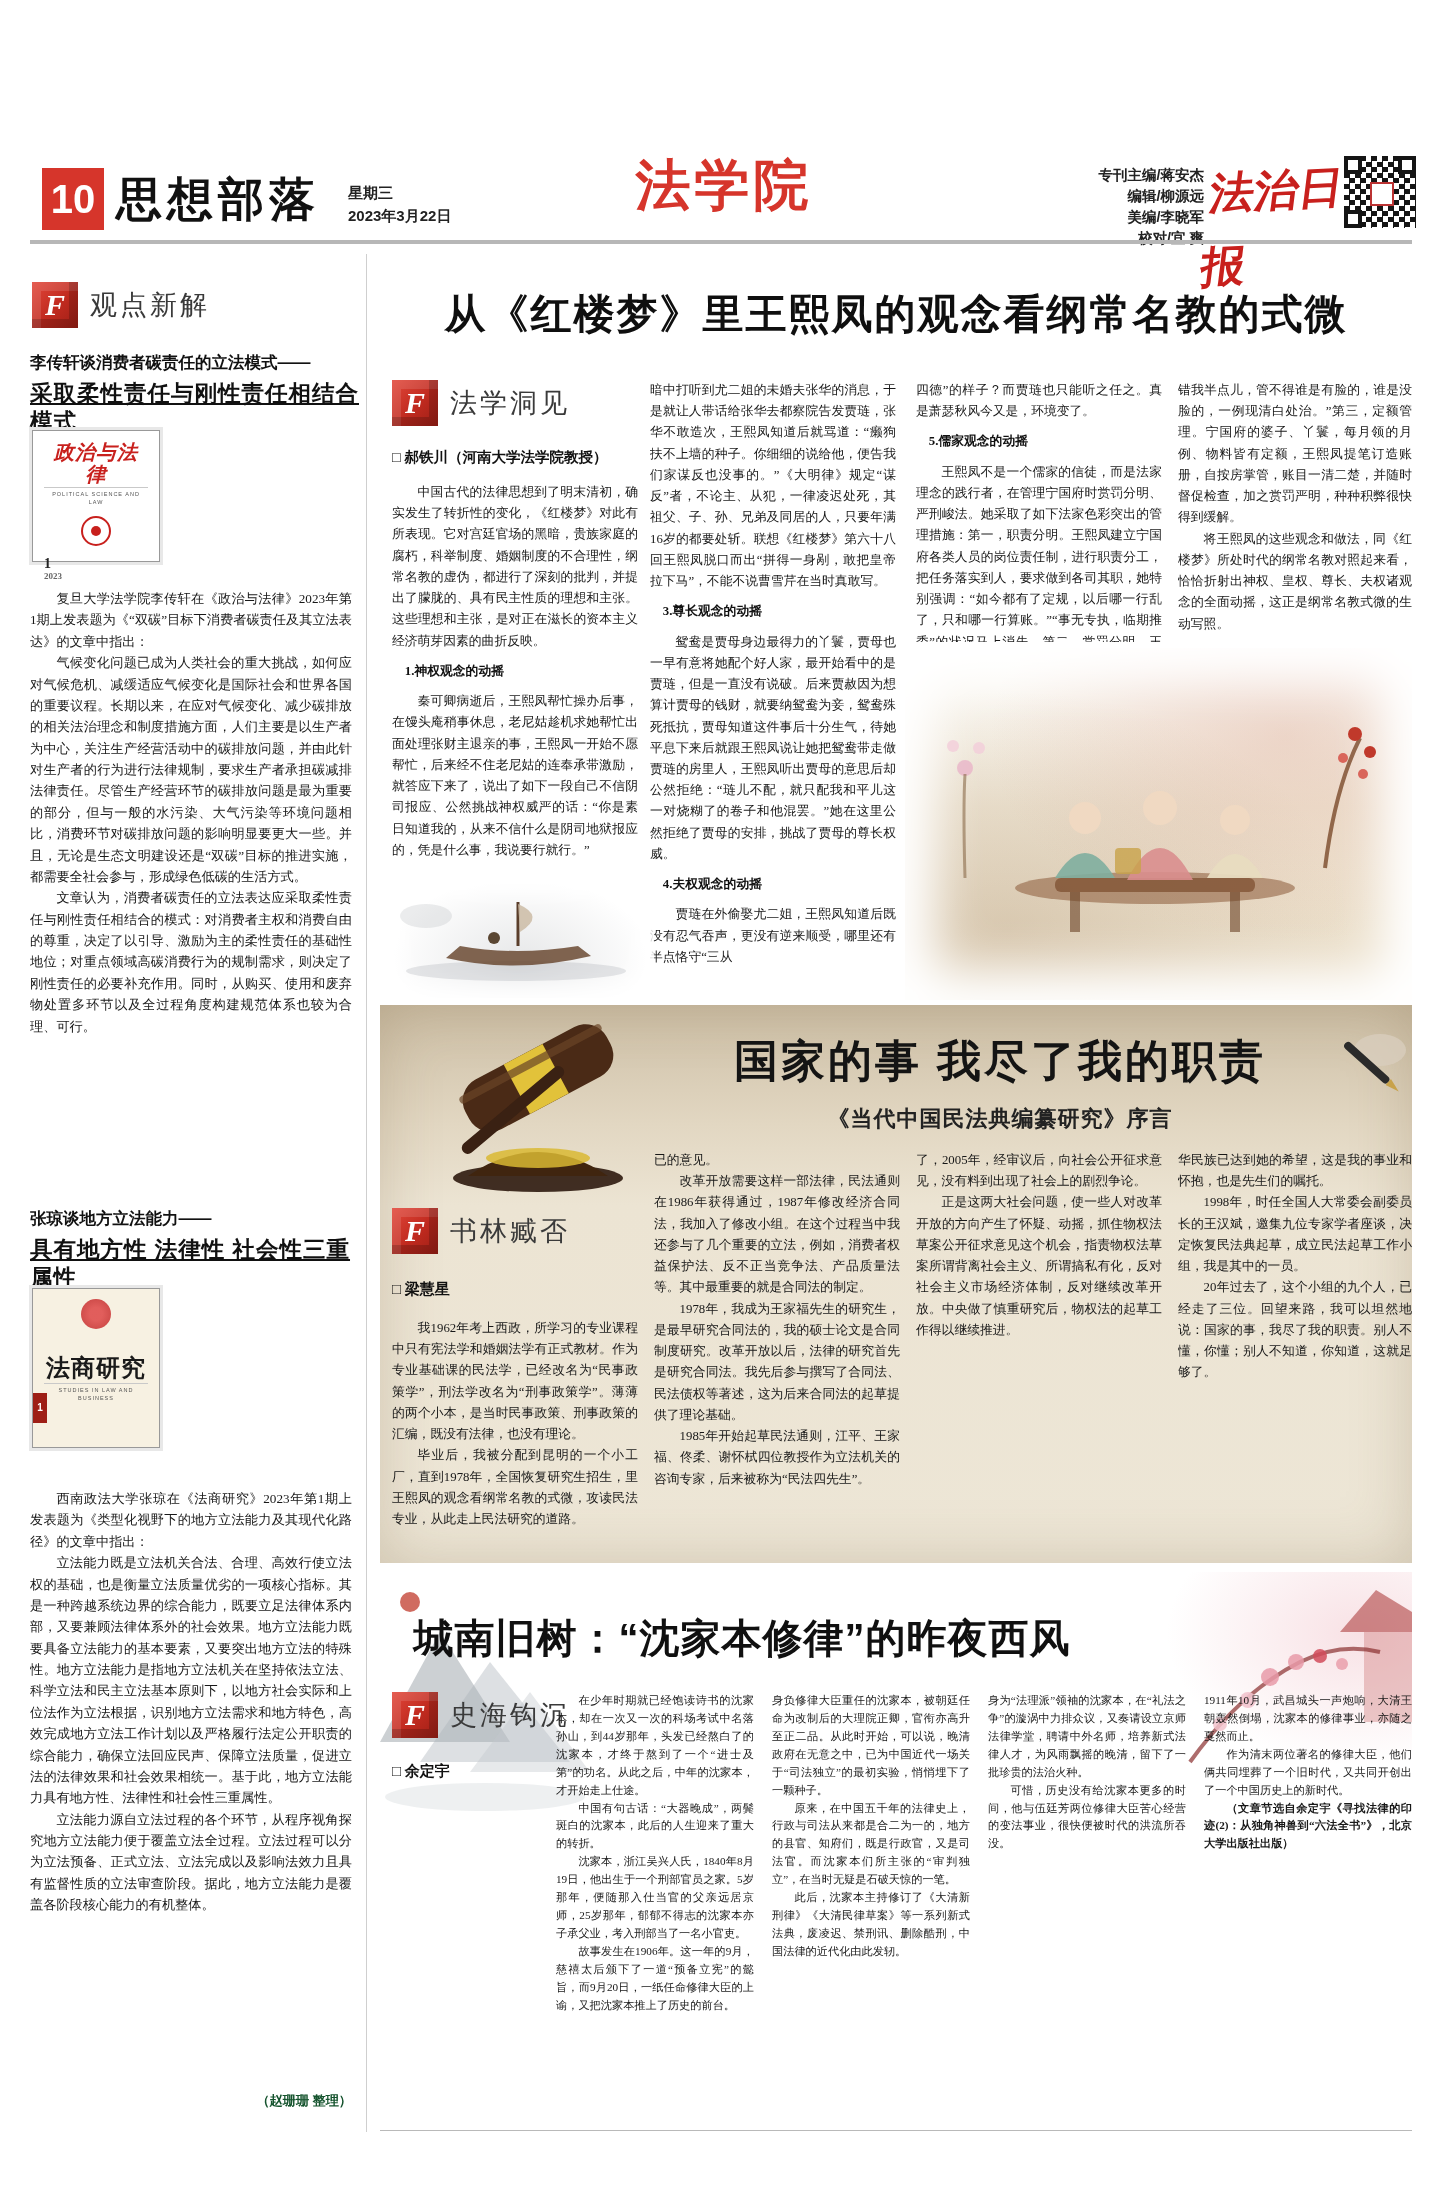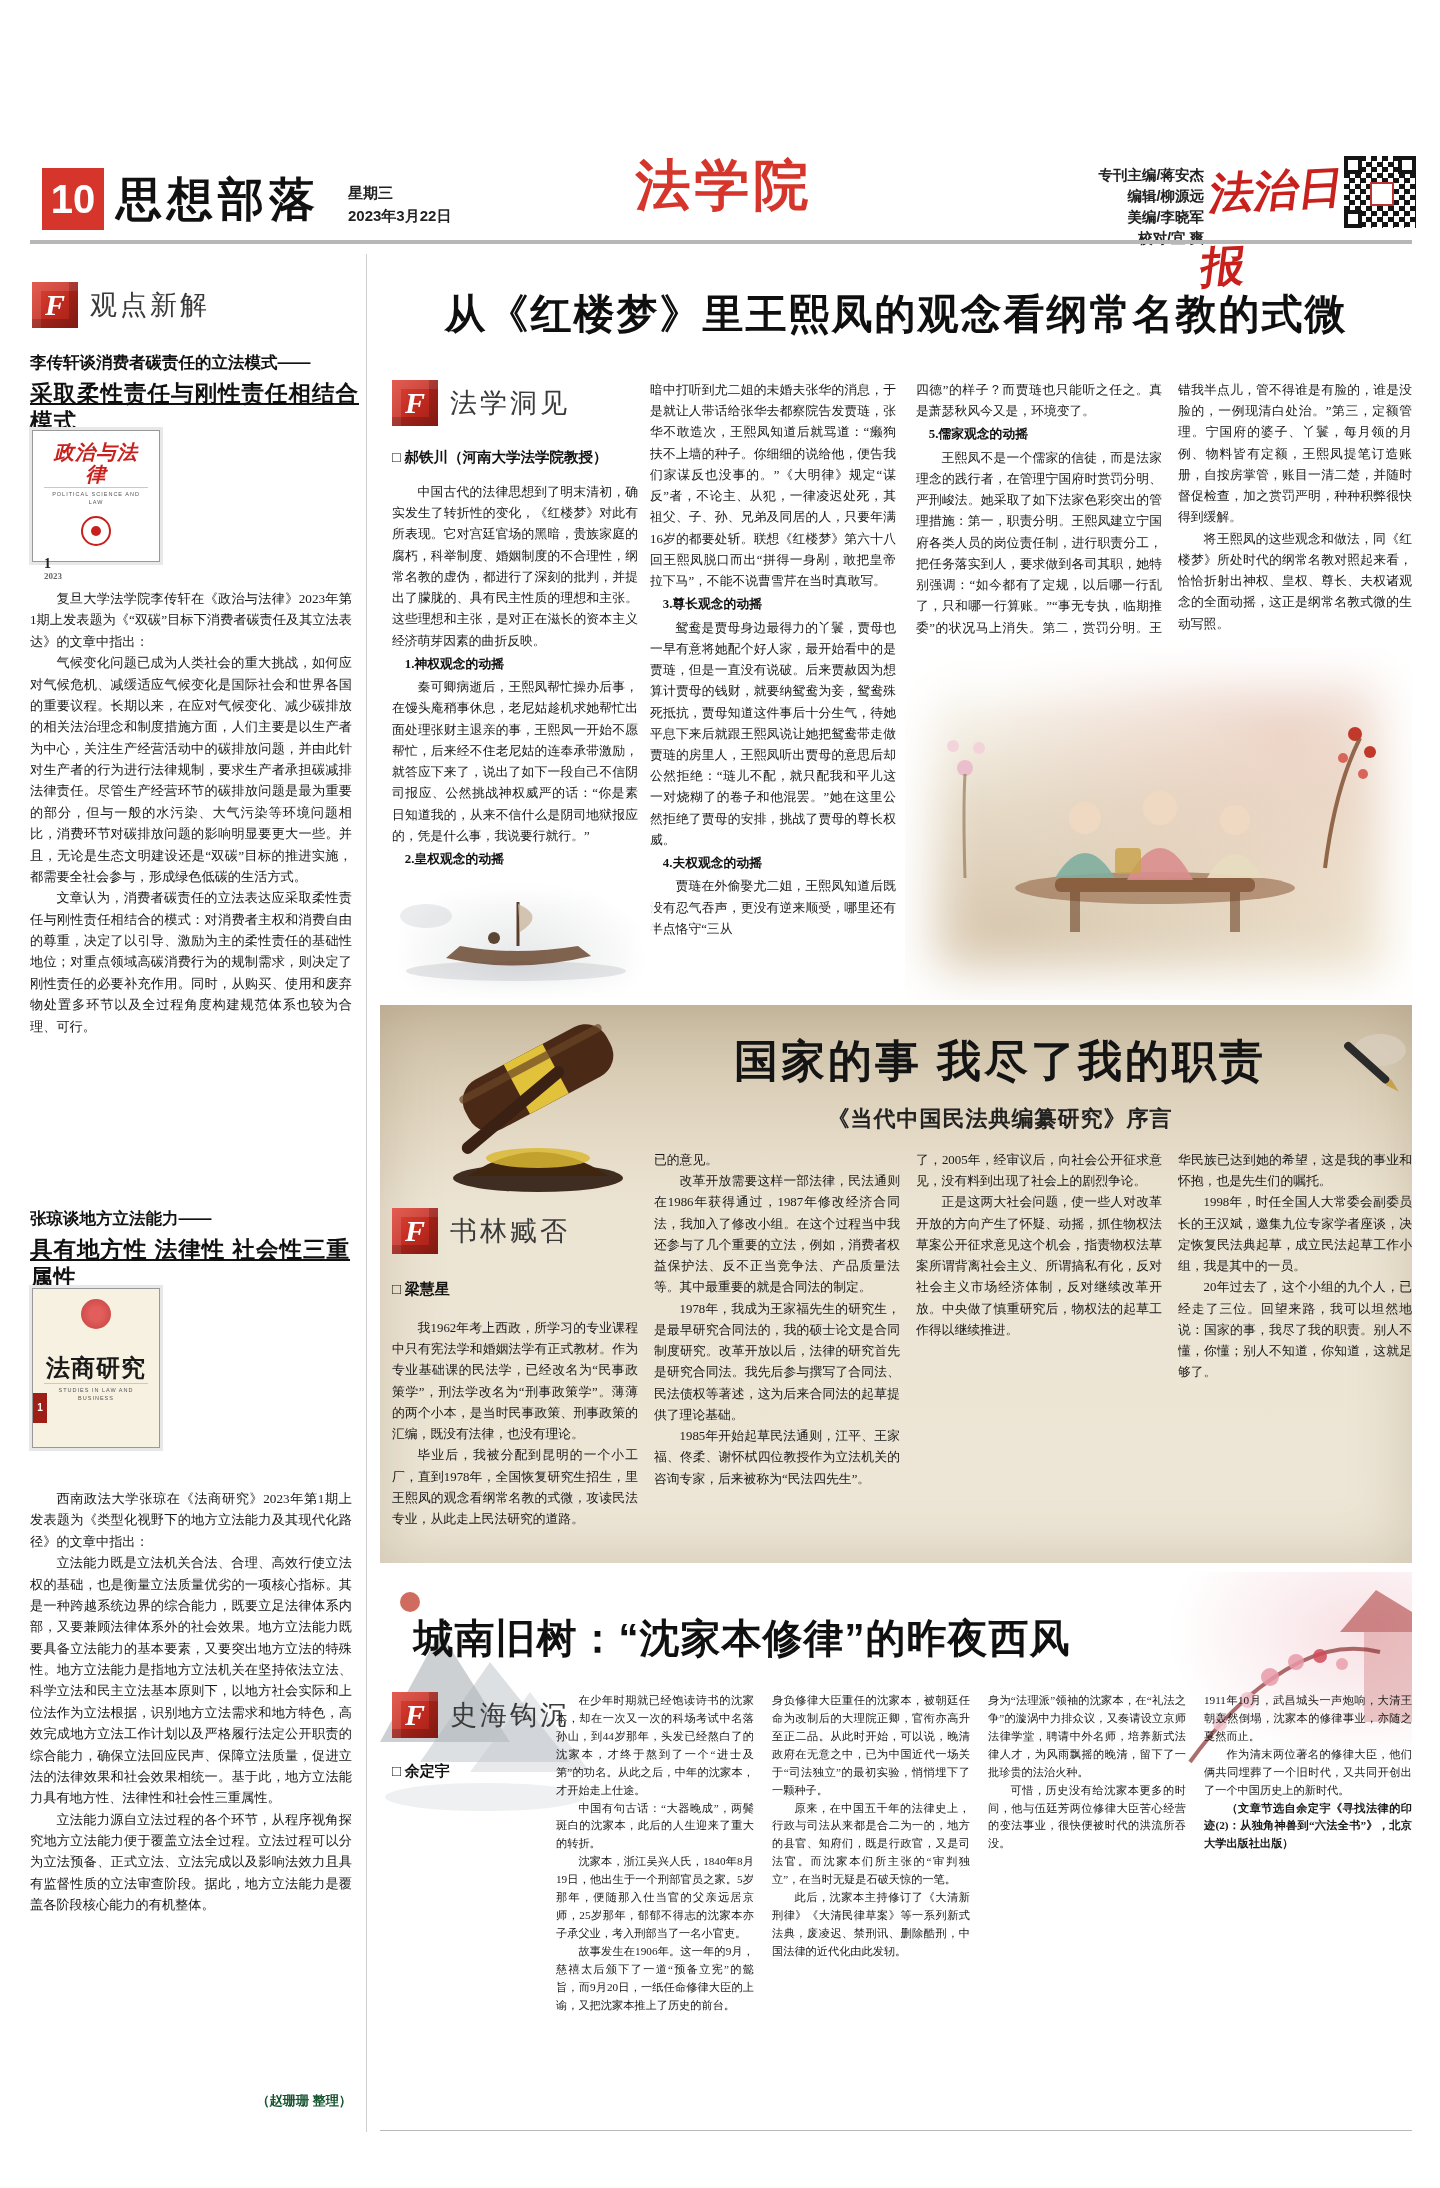--- a/index.html
+++ b/index.html
@@ -38,21 +38,21 @@
         background:linear-gradient(135deg,#e2473a 0%,#c02a1f 55%,#9e1f16 100%);
         box-shadow:inset -9px -9px 0 rgba(0,0,0,.18), inset 9px 9px 0 rgba(255,255,255,.12);}
   .cube span{position:absolute;left:0;top:0;right:0;bottom:0;color:#fff;
         font:900 30px/46px var(--serif);font-style:italic;text-align:center;}
   .marker .label{font:500 27px/1 var(--sans);letter-spacing:3px;color:#3a3a3a;}
 
   
   .body-col{font:12.8px/1.66 var(--serif);text-align:justify;overflow:hidden;color:#181818;}
   .body-col p{margin:0;text-indent:2em;}
   .body-col p.noind{text-indent:0;}
-  .body-col .subhead{font-weight:700;text-indent:1em;margin:2px 0;color:#111;}
+  .body-col .subhead{font-weight:700;text-indent:1em;margin:9px 0;color:#111;}
   .body-col p.boldnote{font-weight:700;}
   .col13 {font-size:13.2px;line-height:1.62;}
   .col11 {font-size:11.2px;line-height:1.6;}
 
   .kicker{font:700 16.5px/1.3 var(--sans);color:#111;}
   .headline-s{font:800 22.5px/1.25 var(--sans);letter-spacing:1px;color:#111;text-decoration:underline;}
   .byline{font:700 14.5px/1.3 var(--serif);color:#111;}
   .credit-line{font:700 13.2px/1.4 var(--serif);text-align:right;color:#14532d;}
 
   

